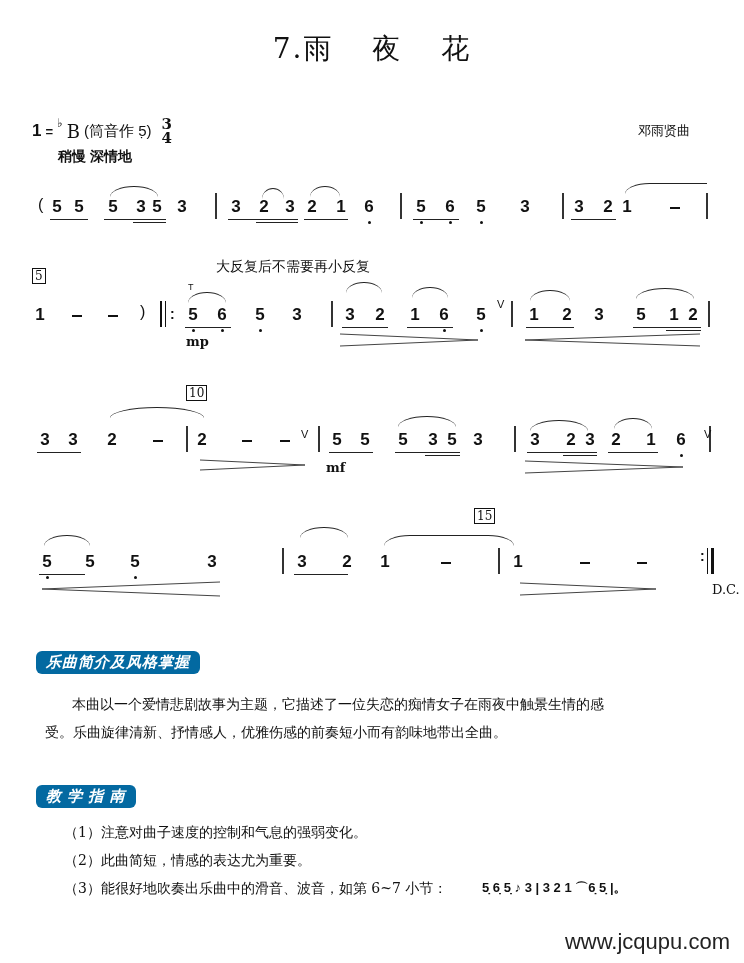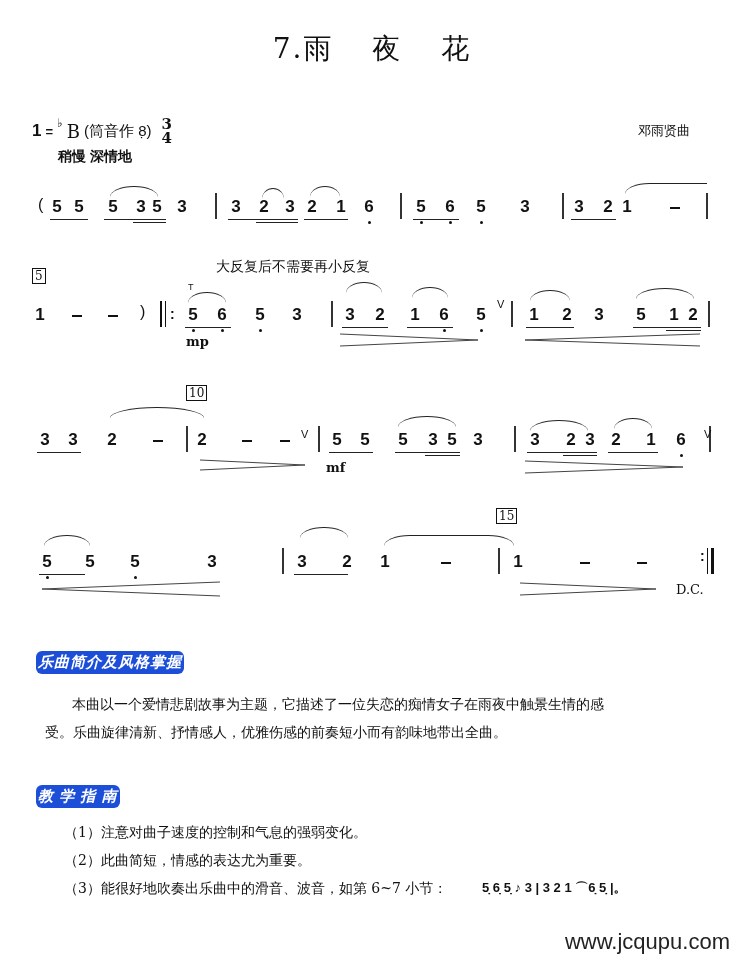--- a/index.html
+++ b/index.html
@@ -22,40 +22,40 @@
   .dash{position:absolute;width:10px;height:2px;background:#111;}
   .bar{position:absolute;width:1.5px;background:#333;height:26px;}
   .ul{position:absolute;height:1.4px;background:#222;}
   .slur{position:absolute;border-top:1.5px solid #222;border-radius:50% 50% 0 0/100% 100% 0 0;height:10px;}
   .hair{position:absolute;}
   .boxnum{position:absolute;border:1px solid #111;font-size:12px;padding:0 2px;line-height:14px;font-family:"DejaVu Serif",serif;}
   .dyn{position:absolute;font-family:"DejaVu Serif",serif;font-weight:bold;font-size:13px;}
   .breath{position:absolute;font-size:11px;}
   .anno{position:absolute;font-family:"DejaVu Serif",serif;font-size:14px;margin-left:34px;}
   .small{position:absolute;font-size:9px;}
-  .banner{position:absolute;background:#1d4ed8;color:#fff;font-style:italic;font-weight:bold;font-size:15px;
-          border-radius:6px;padding:2px 2px;letter-spacing:1px;}
+  .banner{position:absolute;background:#0369a1;color:#fff;font-style:italic;font-weight:bold;font-size:15px;
+          border-radius:6px;padding:2px 10px;letter-spacing:1px;}
   .para{position:absolute;font-family:"DejaVu Serif",serif;font-size:14px;line-height:28px;}
   .footer{position:absolute;right:14px;bottom:8px;font-size:22px;color:#222;text-align:center;}
 </style>
 </head>
 <body>
 
 <div class="abs title">
   <span style="margin-right:0">7.</span><span style="margin-left:0">雨</span>
   <span>夜</span>
   <span>花</span>
 </div>
 
 <div class="abs key">
   <span>1</span>
   <span style="font-size:13px">=</span>
   <span class="flat">♭</span>
   <span class="bB">B</span>
-  <span class="paren">(筒音作 8̣)</span>
+  <span class="paren">(筒音作 5̣)</span>
   <span class="frac">
     <span>3</span>
     <span>4</span>
   </span>
 </div>
 <div class="abs composer">邓雨贤曲</div>
 <div class="abs tempo">稍慢  深情地</div>
 
 <div id="score">
     <span class="note" style="left: 50px; top: 197px;">5</span>
@@ -138,24 +138,24 @@
     <span class="dash" style="left: 441px; top: 562px;"></span>
     <span class="dash" style="left: 580px; top: 562px;"></span>
     <span class="dash" style="left: 637px; top: 562px;"></span>
     <span class="bar" style="left: 282px; top: 548px;"></span>
     <span class="bar" style="left: 498px; top: 548px;"></span>
   </div>
 
 <div class="anno" style="left:182px;top:258px">大反复后不需要再小反复</div>
 <div class="boxnum" style="left:32px;top:268px">5</div>
 <div class="boxnum" style="left:186px;top:385px">10</div>
-<div class="boxnum" style="left:496px;top:508px">15</div>
+<div class="boxnum" style="left:474px;top:508px">15</div>
 <div class="dyn" style="left:186px;top:334px">mp</div>
 <div class="dyn" style="left:326px;top:460px">mf</div>
-<div class="dyn" style="left:676px;top:582px;font-weight:normal">D.C.</div>
+<div class="dyn" style="left:712px;top:582px;font-weight:normal">D.C.</div>
 
 <div class="abs" style="left:160px;top:301px;width:2px;height:26px;background:#111"></div>
 <div class="abs" style="left:165px;top:301px;width:1px;height:26px;background:#111"></div>
 <div class="abs" style="left:170px;top:306px;font-weight:bold;font-size:14px">:</div>
 <div class="abs" style="left:700px;top:548px;font-weight:bold;font-size:14px">:</div>
 <div class="abs" style="left:707px;top:548px;width:1px;height:26px;background:#111"></div>
 <div class="abs" style="left:711px;top:548px;width:2.5px;height:26px;background:#111"></div>
 <div class="abs" style="left:140px;top:303px;font-size:16px">)</div>
 
 <div class="ul" style="left:50px;top:219px;width:38px"></div>

